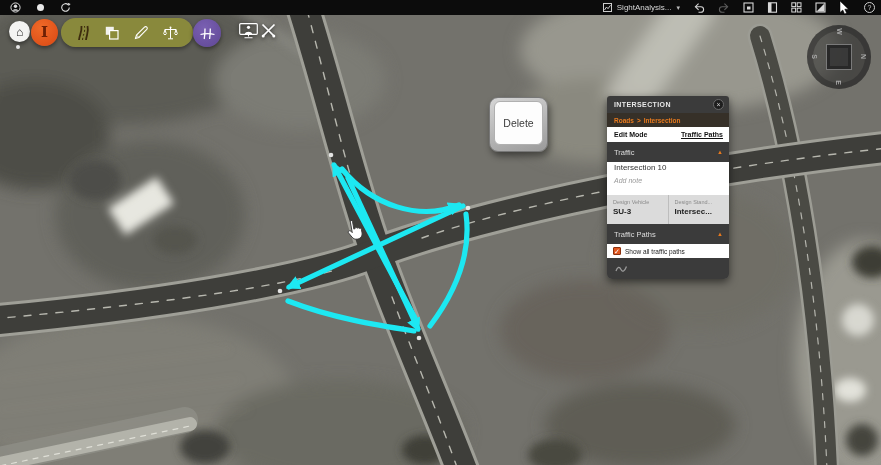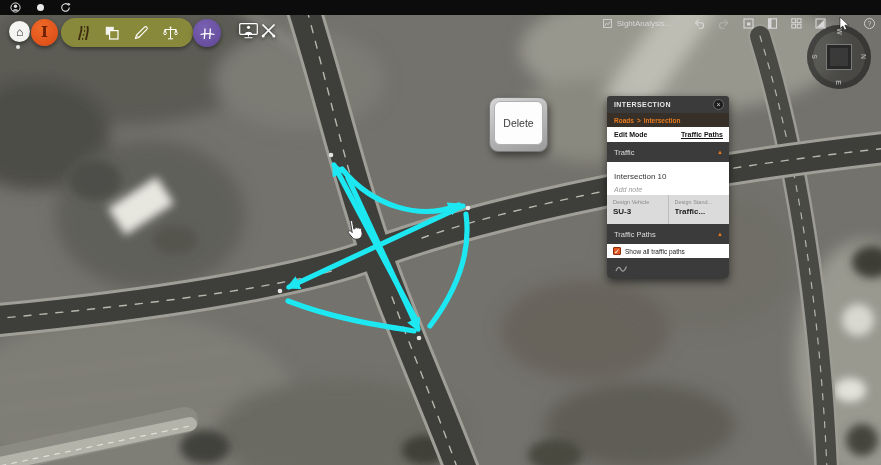--- a/index.html
+++ b/index.html
@@ -6,21 +6,21 @@
   html,body { background:#222; }
   body { font-family:"Liberation Sans", sans-serif; }
   .stage { position:relative; width:881px; height:465px; overflow:hidden; background:#6f6e68; }
 
   
   .map-svg { position:absolute; left:0; top:0; }
 
   
   .topbar { position:absolute; left:0; top:0; width:881px; height:15px; background:#0c0c0c; z-index:30; }
   .tb-left { position:absolute; left:10px; top:0; height:15px; display:flex; align-items:center; gap:16px; }
-  .tb-right { position:absolute; right:6px; top:16px; height:15px; display:flex; align-items:center; gap:13px; }
+  .tb-right { position:absolute; right:6px; top:0; height:15px; display:flex; align-items:center; gap:13px; }
   .tb-dot { width:7px; height:7px; border-radius:50%; background:#e9e9e9; }
   .app-switch { display:flex; align-items:center; gap:5px; color:#d8d8d8; font-size:8px; }
   .app-caret { color:#bbb; font-size:7px; }
   .dim { opacity:.4; }
   .help-circ { width:11px; height:11px; border:1px solid #cfcfcf; border-radius:50%; color:#cfcfcf;
                font-size:7px; display:flex; align-items:center; justify-content:center; }
 
   
   .toolrow { position:absolute; left:0; top:0; z-index:25; }
   .circle-btn { position:absolute; border-radius:50%; display:flex; align-items:center; justify-content:center;
@@ -51,21 +51,21 @@
   .p-close { width:11px; height:11px; border-radius:50%; background:#1e1e1e; border:1px solid #6a6a6a;
              color:#d0d0d0; font-size:7px; line-height:9px; text-align:center; }
   .p-crumb { height:14px; background:#363028; display:flex; align-items:center; gap:3px; padding:0 7px;
              color:var(--accent-orange); font-weight:bold; font-size:6.5px; }
   .p-editmode { height:15px; background:#fff; display:flex; align-items:center; padding:0 6px 0 7px; }
   .p-editmode .lab { font-weight:bold; color:#111; font-size:7px; flex:1; }
   .p-editmode .val { font-weight:bold; color:#111; font-size:7px; text-decoration:underline; }
   .p-sechdr { height:20px; background:#3b3b3b; display:flex; align-items:center; padding:0 6px 0 7px; }
   .p-sechdr .lab { color:#ddd; font-size:7.5px; flex:1; }
   .chev { color:var(--accent-orange); font-size:6px; }
-  .p-body { height:33px; background:#fff; padding:10px 7px; }
+  .p-body { height:33px; background:#fff; padding:1px 7px; }
   .p-item-name { color:#333; font-size:8px; }
   .p-note { color:#9a9a9a; font-style:italic; font-size:7px; margin-top:5px; }
   .p-stats { height:29px; background:#dbdbdb; display:flex; }
   .p-stat { flex:1; padding:4px 6px; position:relative; }
   .p-stat + .p-stat { border-left:1px solid #bdbdbd; }
   .p-stat .sl { color:#8a8a8a; font-size:5.5px; white-space:nowrap; overflow:hidden; }
   .p-stat .sv { color:#1d1d1d; font-size:8px; font-weight:bold; margin-top:2px; white-space:nowrap; overflow:hidden; }
   .p-checkrow { height:14px; background:#fff; display:flex; align-items:center; gap:4px; padding:0 6px; }
   .p-check { width:8px; height:8px; background:#e0561e; border:1px solid #8c3210; border-radius:1px;
              color:#fff; font-size:7px; line-height:7px; text-align:center; }
@@ -322,21 +322,21 @@
       <div class="p-item-name">Intersection 10</div>
       <div class="p-note">Add note</div>
     </div>
     <div class="p-stats">
       <div class="p-stat">
         <div class="sl">Design Vehicle</div>
         <div class="sv">SU-3</div>
       </div>
       <div class="p-stat">
         <div class="sl">Design Stand...</div>
-        <div class="sv">Traffic...</div>
+        <div class="sv">Intersec...</div>
       </div>
     </div>
     <div class="p-sechdr">
       <span class="lab">Traffic Paths</span>
       <span class="chev">▲</span>
     </div>
     <div class="p-checkrow">
       <div class="p-check">✓</div>
       <span class="p-checklab">Show all traffic paths</span>
     </div>

